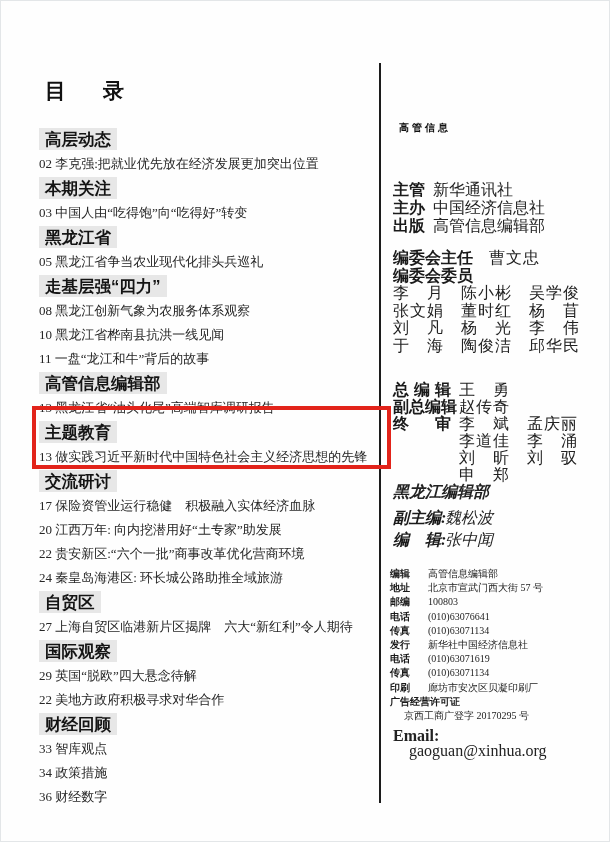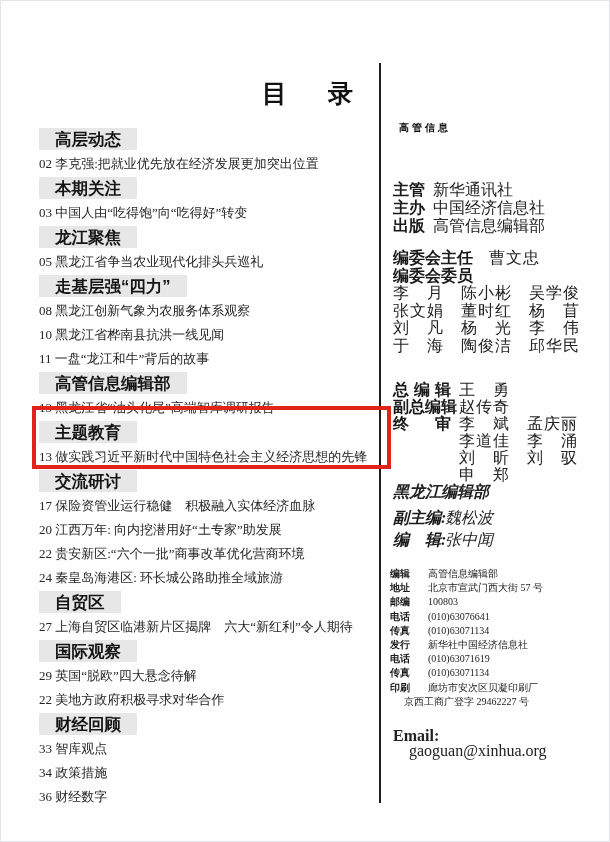--- a/index.html
+++ b/index.html
@@ -7,34 +7,34 @@
     width:610px;height:842px;position:relative;background:#ffffff;
     font-family:"Liberation Serif","DejaVu Serif",serif;
     color:#1a1a1a;overflow:hidden;
   }
   .page{
     position:absolute;inset:0;border:1px solid #e3e6e8;box-sizing:border-box;
     background:#fefefe;
   }
   
   .doc-title{
-    position:absolute;top:76px;left:26px;width:334px;text-align:right;
+    position:absolute;top:76px;left:44px;width:334px;text-align:left;
     font-family:"Liberation Sans","DejaVu Sans",sans-serif;
-    font-size:25px;font-weight:700;letter-spacing:8px;color:#111;
+    font-size:21px;font-weight:700;letter-spacing:8px;color:#111;
   }
   .toc{
     position:absolute;top:126px;left:38px;width:336px;
   }
   .toc-section{position:relative;}
   .toc-header{
     font-family:"Liberation Sans","DejaVu Sans",sans-serif;
     font-size:16.5px;font-weight:700;line-height:25px;color:#141414;
     white-space:nowrap;
   }
-  .toc-header .hl{background:#e7e7e7;padding:0 16px;display:inline-block;line-height:22px;}
+  .toc-header .hl{background:#e7e7e7;padding:0 6px;display:inline-block;line-height:22px;}
   .toc-entry{
     font-size:13px;line-height:24px;color:#262626;white-space:nowrap;
   }
   .red-box{
     position:absolute;left:-7px;right:-16px;top:-14px;bottom:0px;
     border:4px solid #e2231a;z-index:6;pointer-events:none;
   }
   
   .divider{
     position:absolute;left:378px;top:62px;width:2px;height:740px;background:#1c1c1c;
@@ -82,21 +82,21 @@
   <div class="toc">
       <div class="toc-section">
         <div class="toc-header"><span class="hl">高层动态</span></div>
         <div class="toc-entry">02 李克强:把就业优先放在经济发展更加突出位置</div>
       </div>
       <div class="toc-section">
         <div class="toc-header"><span class="hl">本期关注</span></div>
         <div class="toc-entry">03 中国人由“吃得饱”向“吃得好”转变</div>
       </div>
       <div class="toc-section">
-        <div class="toc-header"><span class="hl">龙江聚焦</span></div>
+        <div class="toc-header"><span class="hl">黑龙江省</span></div>
         <div class="toc-entry">05 黑龙江省争当农业现代化排头兵巡礼</div>
       </div>
       <div class="toc-section">
         <div class="toc-header"><span class="hl">走基层强“四力”</span></div>
         <div class="toc-entry">08 黑龙江创新气象为农服务体系观察</div>
         <div class="toc-entry">10 黑龙江省桦南县抗洪一线见闻</div>
         <div class="toc-entry">11 一盘“龙江和牛”背后的故事</div>
       </div>
       <div class="toc-section">
         <div class="toc-header"><span class="hl">高管信息编辑部</span></div>
@@ -170,21 +170,22 @@
   <div class="rblock contact">
       <div class="rrow"><span class="lab">编辑</span><span class="val">高管信息编辑部</span></div>
       <div class="rrow"><span class="lab">地址</span><span class="val">北京市宣武门西大街 57 号</span></div>
       <div class="rrow"><span class="lab">邮编</span><span class="val">100803</span></div>
       <div class="rrow"><span class="lab">电话</span><span class="val">(010)63076641</span></div>
       <div class="rrow"><span class="lab">传真</span><span class="val">(010)63071134</span></div>
       <div class="rrow"><span class="lab">发行</span><span class="val">新华社中国经济信息社</span></div>
       <div class="rrow"><span class="lab">电话</span><span class="val">(010)63071619</span></div>
       <div class="rrow"><span class="lab">传真</span><span class="val">(010)63071134</span></div>
       <div class="rrow"><span class="lab">印刷</span><span class="val">廊坊市安次区贝凝印刷厂</span></div>
-      <div class="rrow value-only"><span class="val">京西工商广登字 29462227 号</span></div>
+      <div class="rrow label-only"><span class="lab">广告经营许可证</span></div>
+      <div class="rrow value-only"><span class="val">京西工商广登字 20170295 号</span></div>
     </div>
 
   <div class="rblock email">
     <span class="lab">Email:</span>
     <span class="val">gaoguan@xinhua.org</span>
   </div>
 
 </div>
 
 </body></html>

